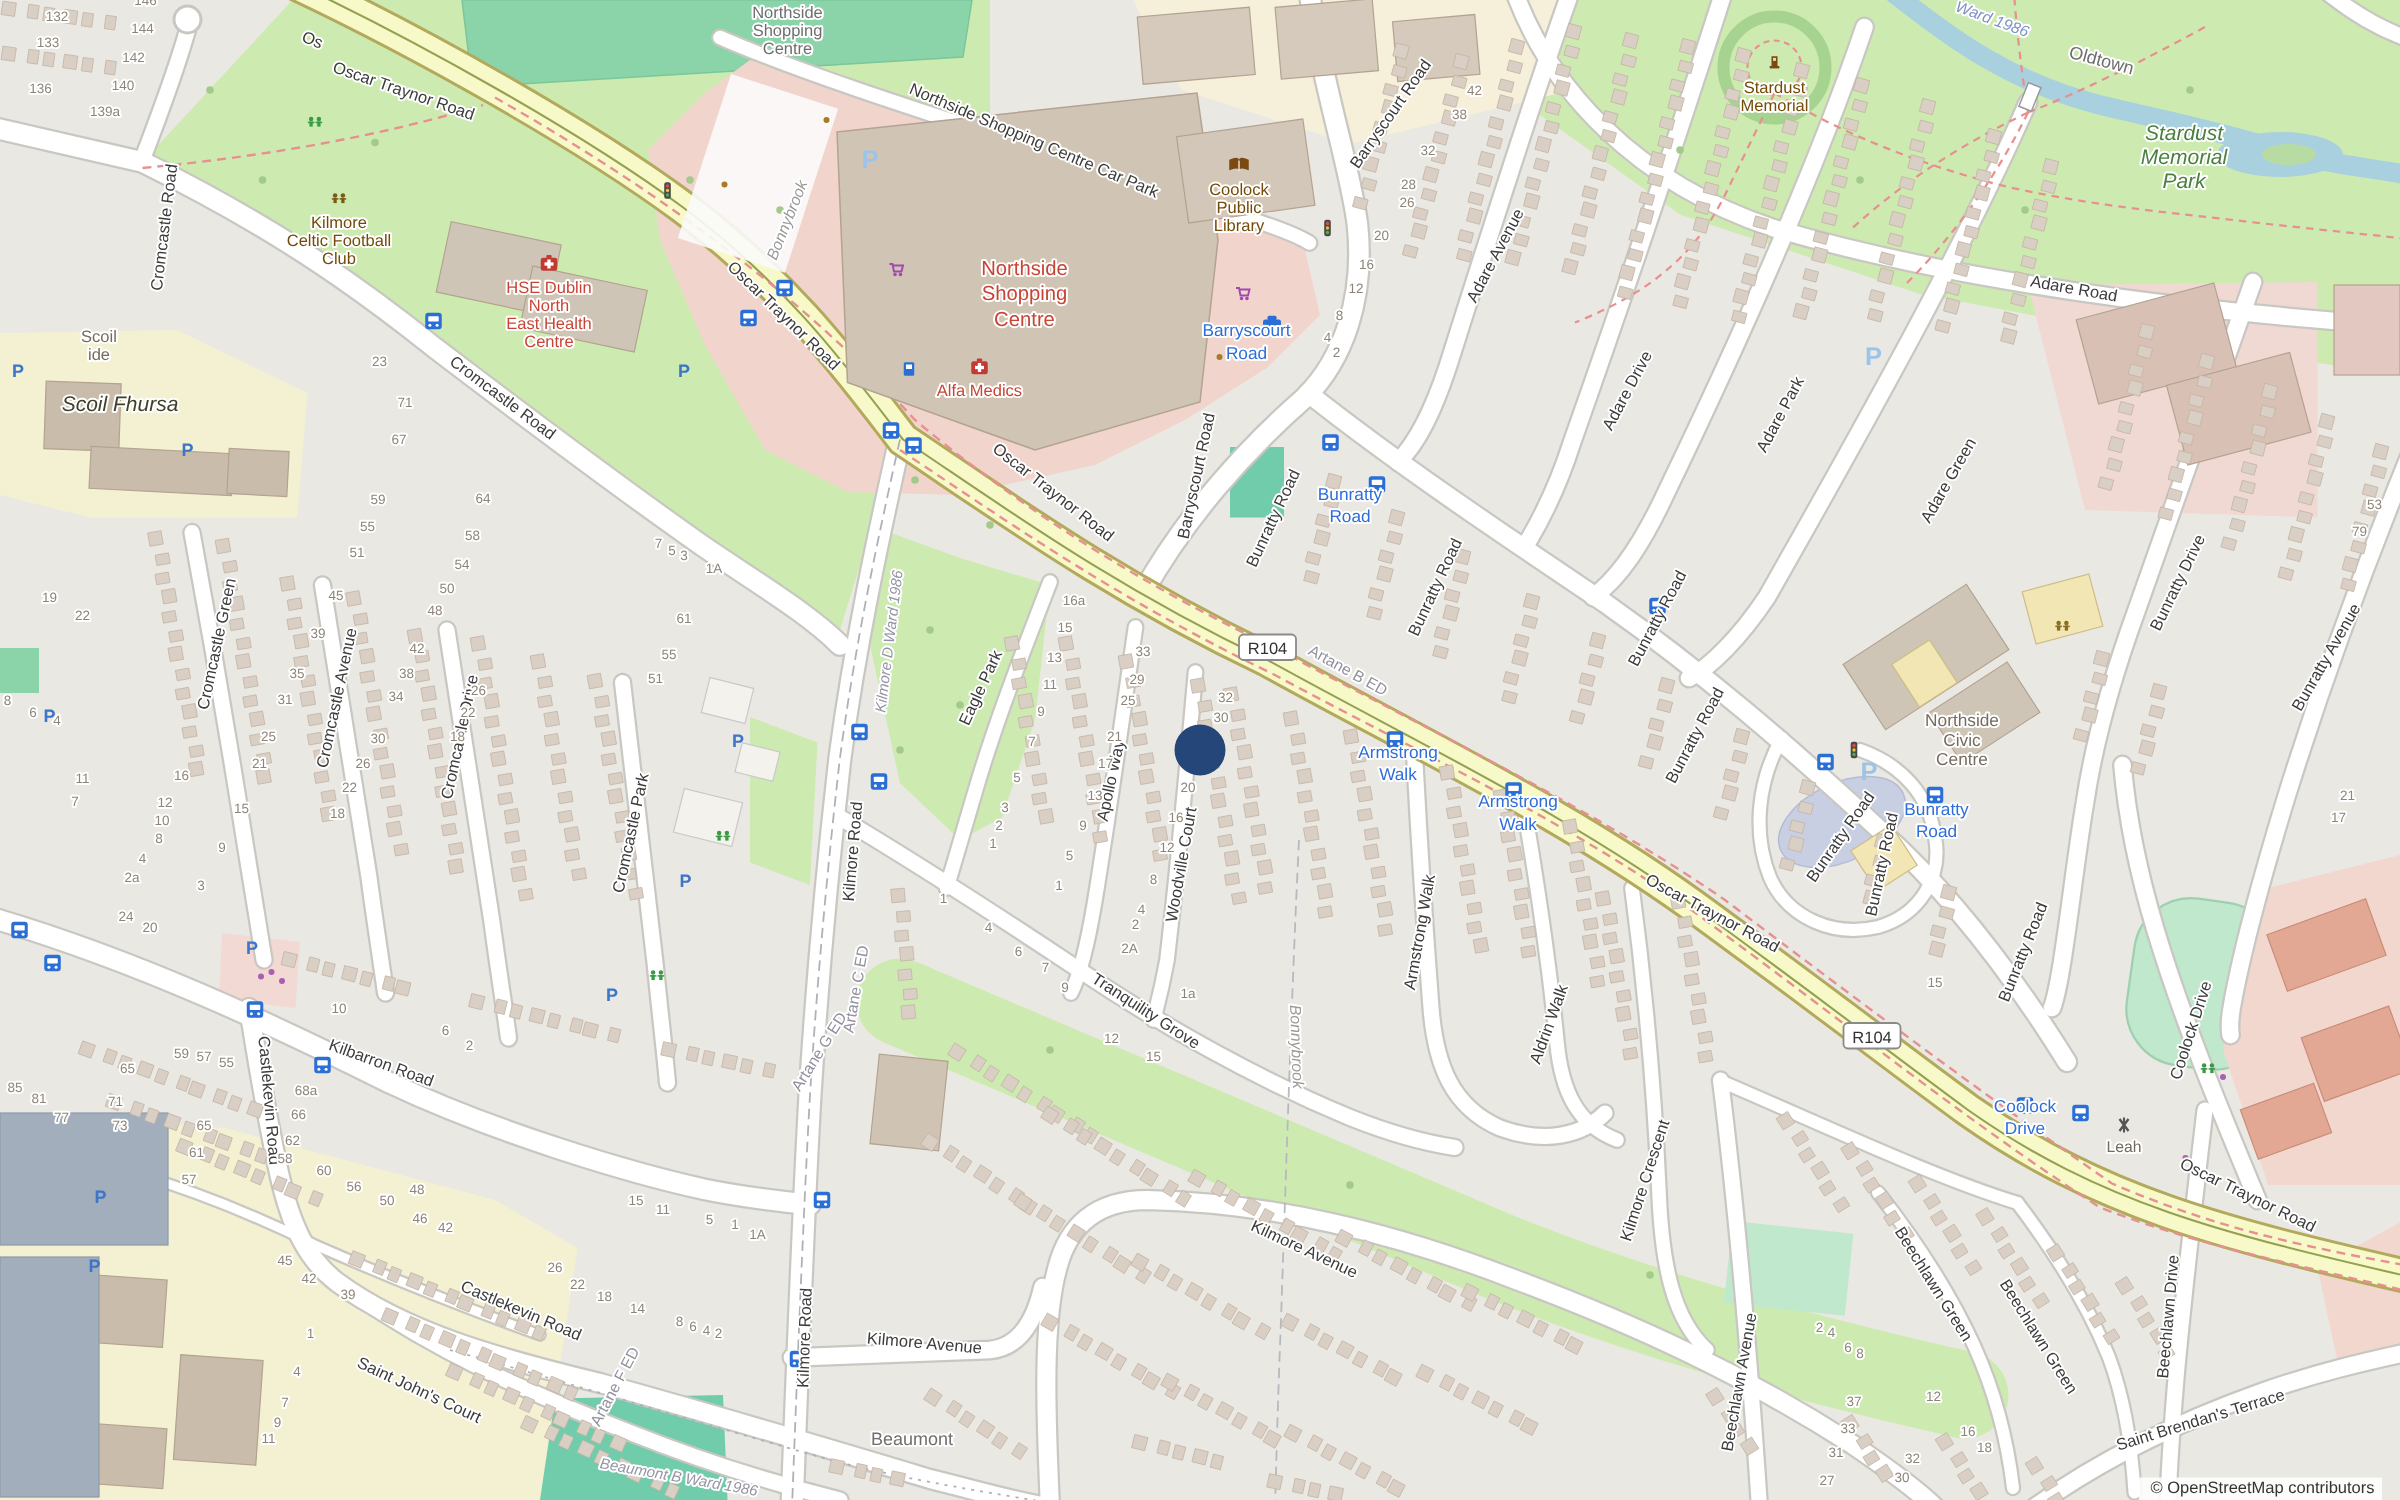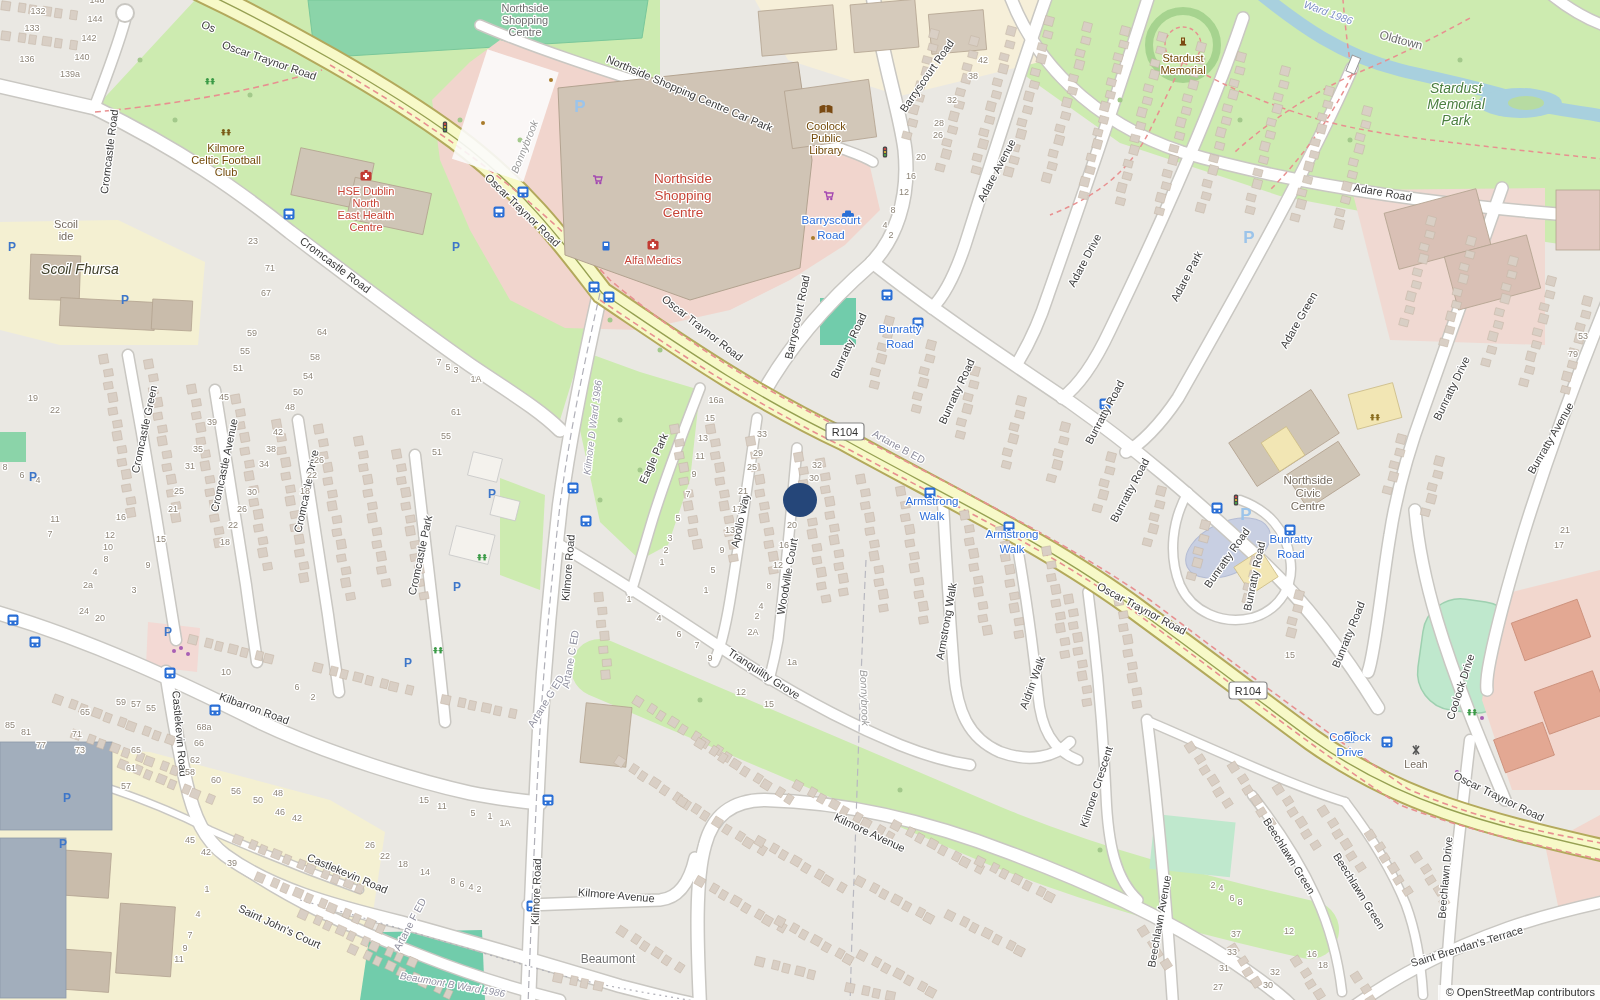--- a/index.html
+++ b/index.html
@@ -1,19 +1,19 @@
 <!DOCTYPE html>
 <html><head>
 <meta charset="utf-8">
 <style>
   html,body{margin:0;padding:0;background:#e9e7e2;}
   #map-wrap{position:relative;width:1600px;height:1000px;overflow:hidden;
     font-family:"Liberation Sans","DejaVu Sans",sans-serif;}
   svg{position:absolute;left:0;top:0;}
-  #attribution{position:absolute;right:0;bottom:0;background:rgba(255,255,255,.85);
+  #attribution{position:absolute;right:12px;bottom:0;background:rgba(255,255,255,.85);
     font-size:11px;color:#333;padding:1px 5px 2px 8px;z-index:10;}
   text{font-family:"Liberation Sans","DejaVu Sans",sans-serif;}
 </style>
 </head>
 <body>
 
 <div id="map-wrap">
   <svg id="map" width="1600" height="1000" viewBox="0 0 1600 1000">
       <rect x="0" y="0" width="1600" height="1000" fill="#eae8e3"></rect>
       <polygon points="195,0 660,0 660,80 610,255 600,290 560,420 470,365 340,270 235,188 95,108" fill="#cdebb0"></polygon>

